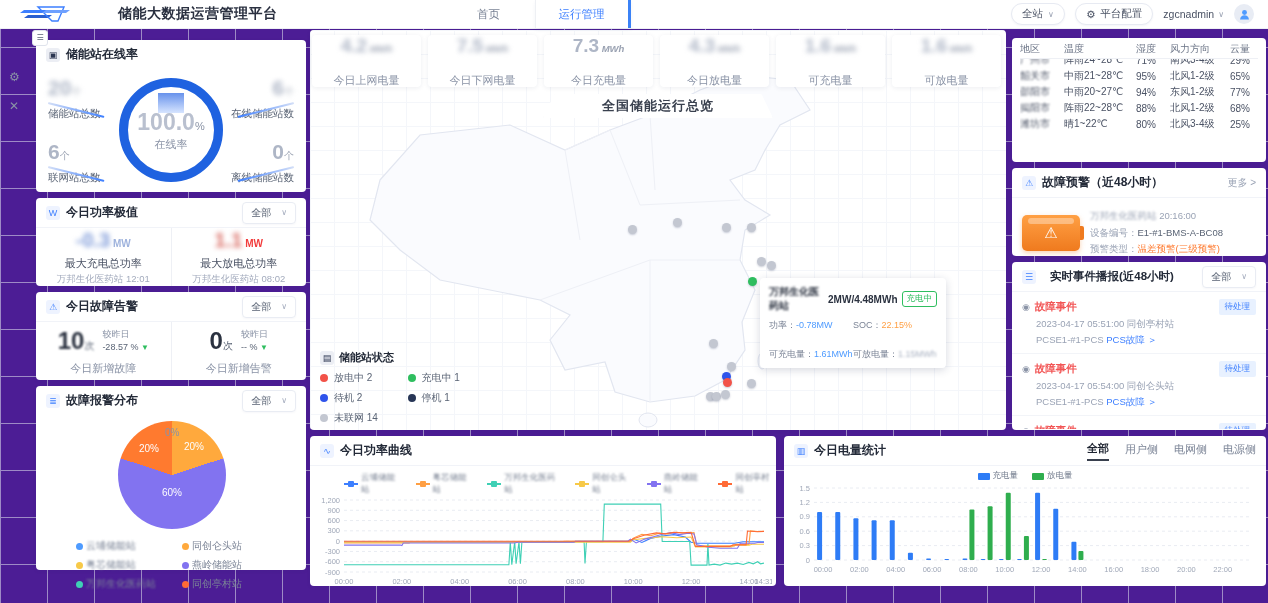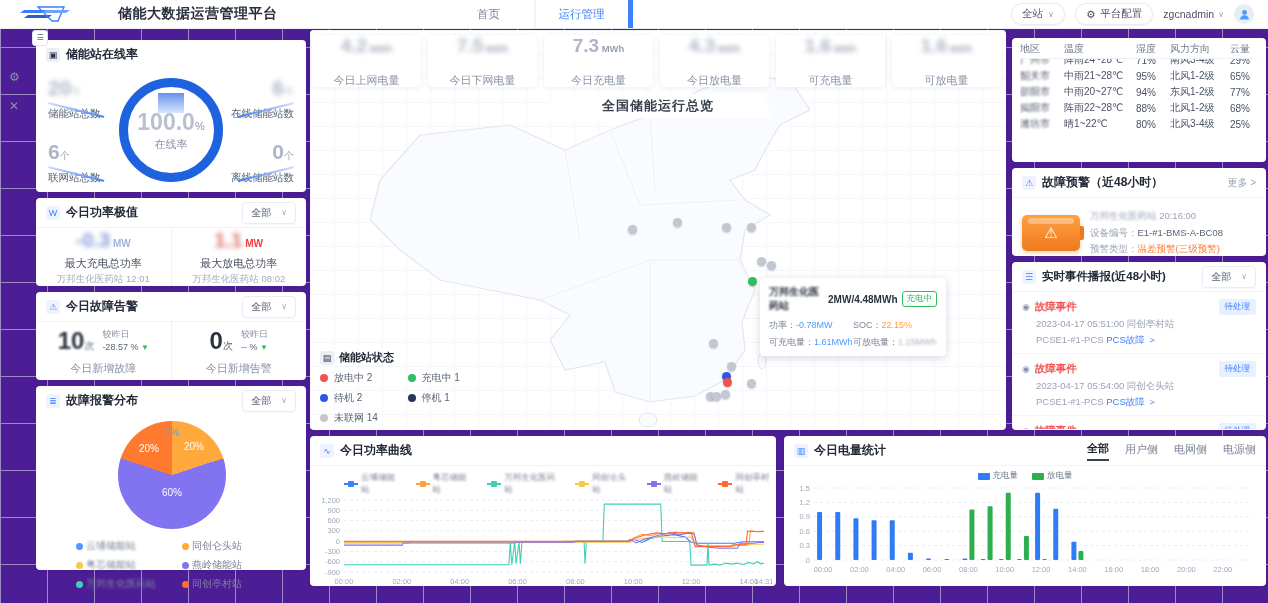--- a/index.html
+++ b/index.html
@@ -8,21 +8,21 @@
     background-image:linear-gradient(#e2e6ef 1px,transparent 1px),linear-gradient(90deg,#e2e6ef 1px,transparent 1px);
     background-size:47px 47px;opacity:.55;pointer-events:none;}
   .blur{filter:blur(2.4px);}
   .blur1{filter:blur(1.3px);}
   
   .topbar{position:absolute;left:0;top:0;width:1268px;height:28px;background:#fff;border-bottom:1px solid #eef0f4;z-index:5;display:flex;align-items:center;}
   .logo{margin-left:18px;width:78px;height:20px;}
   .app-title{font-size:14px;font-weight:bold;color:#2a3040;margin-left:22px;letter-spacing:.5px;}
   .nav{display:flex;height:28px;margin-left:165px;}
   .nav-item{width:92px;display:flex;align-items:center;justify-content:center;font-size:11.5px;color:#7b8496;cursor:pointer;}
-  .nav-item.active{color:#3D7FFF;border-left:1px solid #eef0f4;border-right:5px solid #3b82f6;box-shadow:0 2px 4px rgba(40,60,120,.05);text-align:center;}
+  .nav-item.active{color:#3D7FFF;border-left:1px solid #eef0f4;border-right:3px solid #3b82f6;box-shadow:0 2px 4px rgba(40,60,120,.05);text-align:center;}
   .top-right{margin-left:auto;display:flex;align-items:center;gap:10px;margin-right:14px;}
   .pill{height:20px;display:flex;align-items:center;gap:5px;padding:0 10px;border:1px solid #e7eaf2;border-radius:11px;background:#fff;font-size:10.5px;color:#4a5264;box-shadow:0 1px 2px rgba(40,60,120,.05);cursor:pointer;}
   .pill .chev,.user .chev{color:#9aa2b3;font-size:8px;}
   .user{display:flex;align-items:center;gap:4px;font-size:10.5px;color:#4a5264;cursor:pointer;}
   .avatar{width:20px;height:20px;border-radius:50%;background:#e8ecf4;display:flex;align-items:center;justify-content:center;}
   
   .rail-icon{position:absolute;left:9px;color:#8a93a6;font-size:12px;z-index:4;cursor:pointer;}
   .toggle-chip{position:absolute;left:32px;top:30px;width:14px;height:14px;background:#fff;border:1px solid #dfe3ec;border-radius:3px;color:#5a6475;font-size:8px;line-height:13px;text-align:center;z-index:4;cursor:pointer;}
   
   .card{position:absolute;background:#fff;border-radius:4px;box-shadow:0 1px 4px rgba(30,40,80,.07);z-index:2;}
@@ -68,37 +68,37 @@
   .pie{position:absolute;left:82px;top:6px;width:108px;height:108px;border-radius:50%;}
   .pie-lab{position:absolute;font-size:10px;color:#fdfdfe;z-index:1;}
   .pie-lab.dark{color:#8a93a6;}
   .pie-legend{display:grid;grid-template-columns:1fr 1fr;padding:6px 18px 0 40px;row-gap:5px;}
   .leg-item{display:flex;align-items:center;gap:3px;font-size:10px;color:#7b8496;}
   .leg-dot{width:7px;height:7px;border-radius:50%;flex:none;}
   
   .kpi-row{position:absolute;left:2px;top:5px;display:flex;gap:7px;z-index:3;}
   .kpi-card{width:109px;height:52px;background:#fff;border-radius:4px;box-shadow:0 1px 5px rgba(30,40,80,.08);display:flex;flex-direction:column;align-items:center;justify-content:center;}
   .kpi-val{font-size:19px;font-weight:bold;color:#aeb6c6;}
-  .kpi-val .u{font-size:9.5px;color:#9aa2b2;}
+  .kpi-val .u{font-size:9.5px;color:#9aa2b2;font-style:italic;}
   .kpi-lab{font-size:11px;color:#8a93a6;margin-top:16px;}
   .banner{position:absolute;left:233px;top:64px;width:230px;height:24px;background:#fff;clip-path:polygon(5% 0,95% 0,100% 100%,0 100%);box-shadow:0 2px 5px rgba(30,40,80,.1);display:flex;align-items:center;justify-content:center;font-size:13px;font-weight:bold;color:#39404e;z-index:3;letter-spacing:1px;}
   .map-grid{position:absolute;inset:0;border-radius:4px;
     background-image:linear-gradient(#eef1f7 1px,transparent 1px),linear-gradient(90deg,#eef1f7 1px,transparent 1px);
     background-size:24px 24px;opacity:.6;}
   .map-svg{position:absolute;left:0;top:0;}
   .dot{position:absolute;width:9px;height:9px;border-radius:50%;box-shadow:0 1px 2px rgba(40,50,90,.25);}
   .status-panel{position:absolute;left:10px;top:320px;width:175px;z-index:3;}
   .status-hd{display:flex;align-items:center;gap:5px;margin-bottom:6px;}
   .status-items{display:flex;flex-wrap:wrap;row-gap:6px;}
   .st-item{width:50%;display:flex;align-items:center;gap:6px;font-size:10px;color:#5a6475;}
   .st-dot{width:8px;height:8px;border-radius:50%;flex:none;}
   .tooltip{position:absolute;left:450px;top:248px;width:168px;background:#fff;border-radius:4px;box-shadow:0 2px 8px rgba(30,40,80,.18);padding:7px 9px;z-index:4;}
   .tt-hd{display:flex;align-items:center;font-size:10px;font-weight:bold;color:#2b3240;gap:4px;}
   .tt-badge{margin-left:auto;font-size:8.5px;color:#2FBE5F;border:1px solid #2FBE5F;border-radius:3px;padding:1px 4px;font-weight:normal;flex:none;}
-  .tt-grid{display:grid;grid-template-columns:1fr 1fr;row-gap:4px;margin-top:6px;font-size:9px;color:#7b8496;}
+  .tt-grid{display:grid;grid-template-columns:1fr 1fr;row-gap:16px;margin-top:6px;font-size:9px;color:#7b8496;}
   
   .wx-table{padding:2px 8px 0;}
   .wx-head,.wx-row{display:grid;grid-template-columns:44px 72px 34px 60px 1fr;font-size:10px;align-items:center;}
   .wx-head{color:#6b7486;height:18px;border-bottom:1px solid #eef0f5;}
   .wx-rows{height:74px;overflow:hidden;}
   .wx-row{height:16px;color:#4a5264;}
   .wx-row:first-child{margin-top:-7px;}
   .wx-c{white-space:nowrap;overflow:hidden;}
   .warn-body{display:flex;gap:10px;padding:10px 10px 0;align-items:center;}
   .batt{width:58px;height:36px;border-radius:5px;background:linear-gradient(180deg,#ffa044,#ef7a1e);position:relative;display:flex;align-items:center;justify-content:center;box-shadow:0 2px 5px rgba(240,130,40,.35);flex:none;}
@@ -469,21 +469,21 @@
         <div><span class="blur1">万邦生化医药站</span><span> 20:16:00</span></div>
         <div><span>设备编号：</span><span class="dk">E1-#1-BMS-A-BC08</span></div>
         <div><span>预警类型：</span><span class="orange">温差预警(三级预警)</span></div>
       </div>
     </div>
   </div>
 
   <div class="card" style="left:1012px;top:262px;width:254px;height:168px;">
     <div class="card-hd divided">
       <div class="hd-icon">☰</div>
-      <div class="hd-title" style="font-size:11.5px;">实时事件播报(近48小时)</div>
+      <div class="hd-title" style="font-size:11.5px;margin-left:8px;">实时事件播报(近48小时)</div>
       <div class="filter">
         <span>全部</span>
         <span class="chev">∨</span>
       </div>
     </div>
     <div class="ev-list" id="evList">
         <div class="ev-item">
           <div class="ev-top">
             <span class="ev-ic">◉</span>
             <span class="ev-title">故障事件</span>

